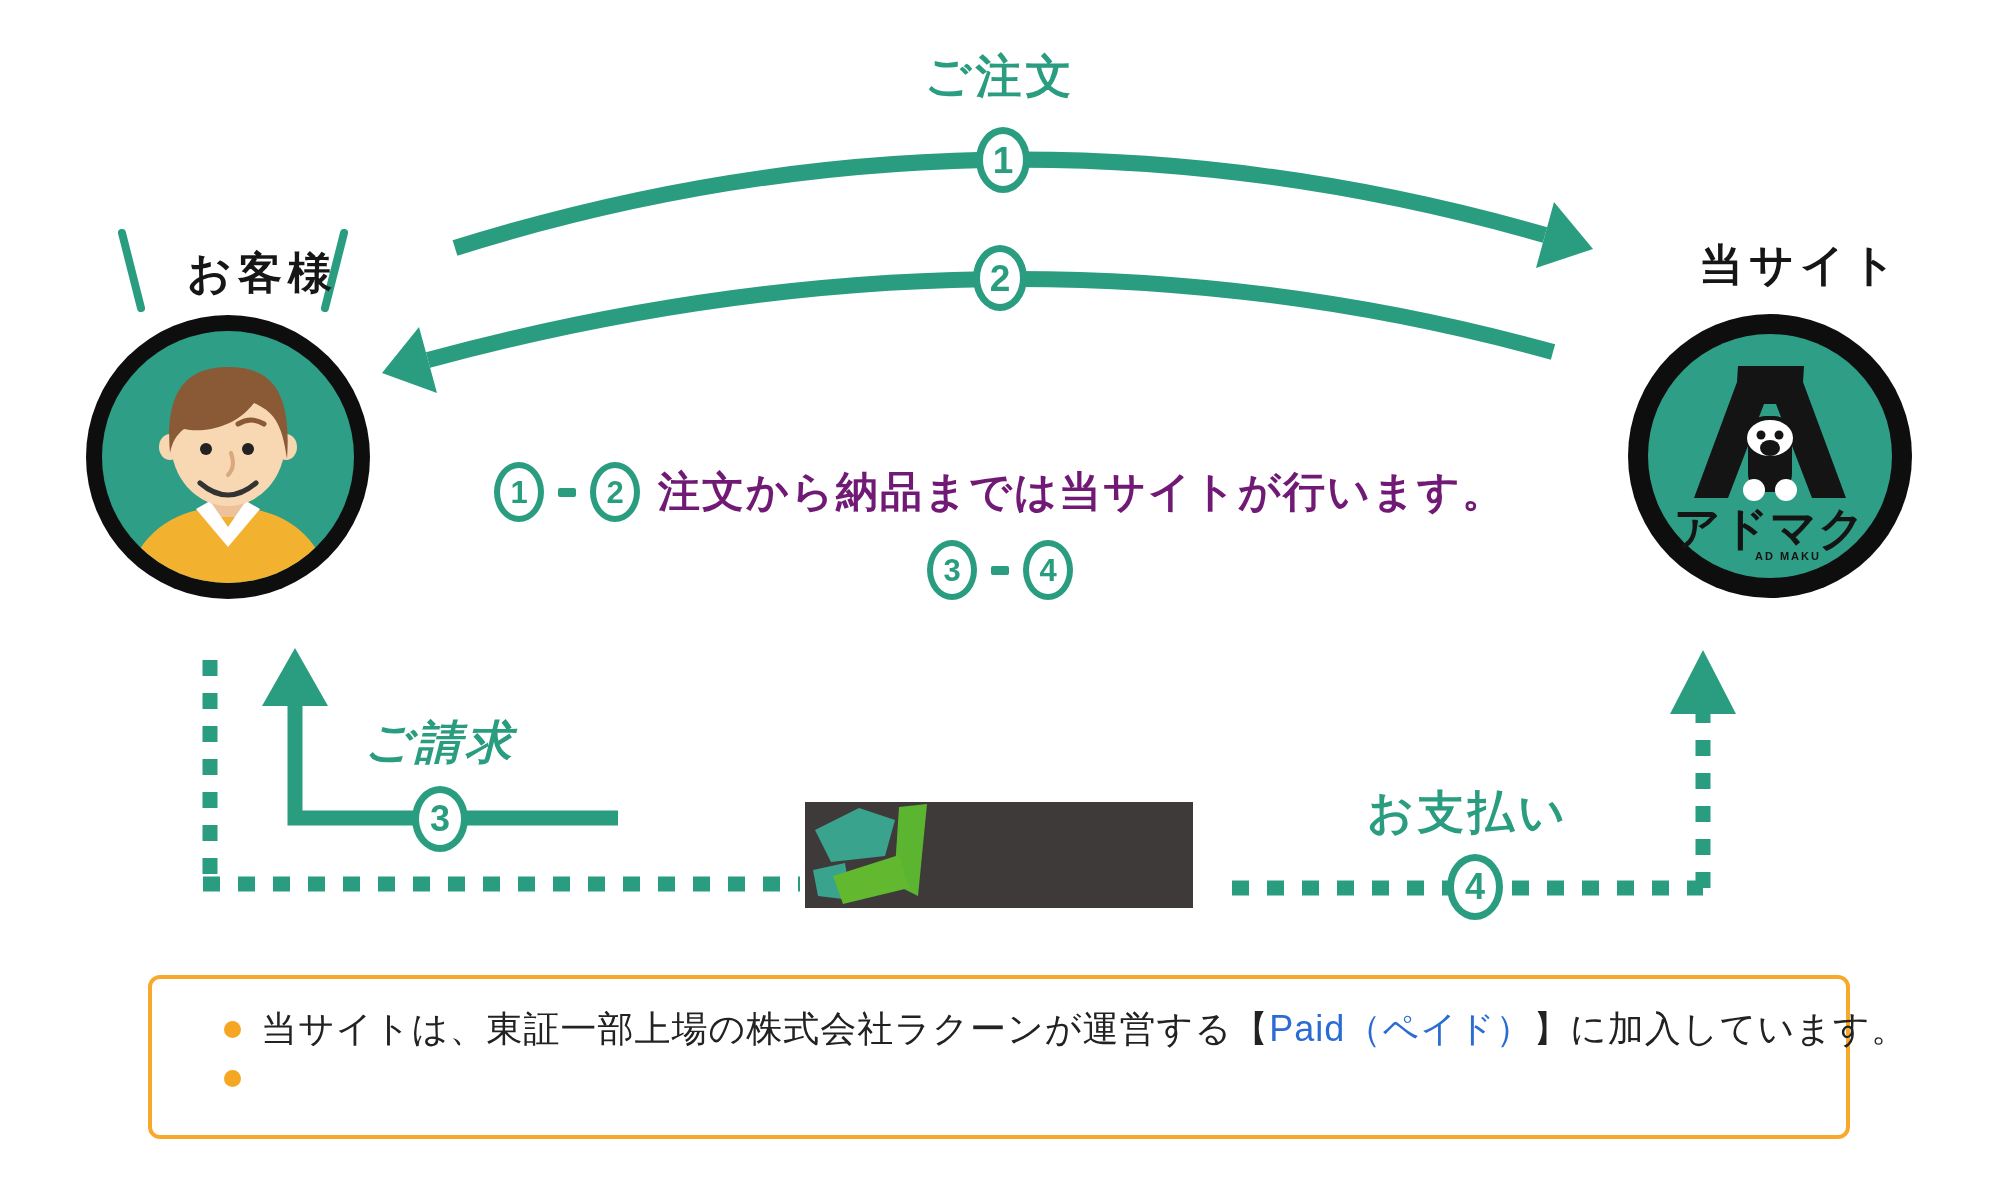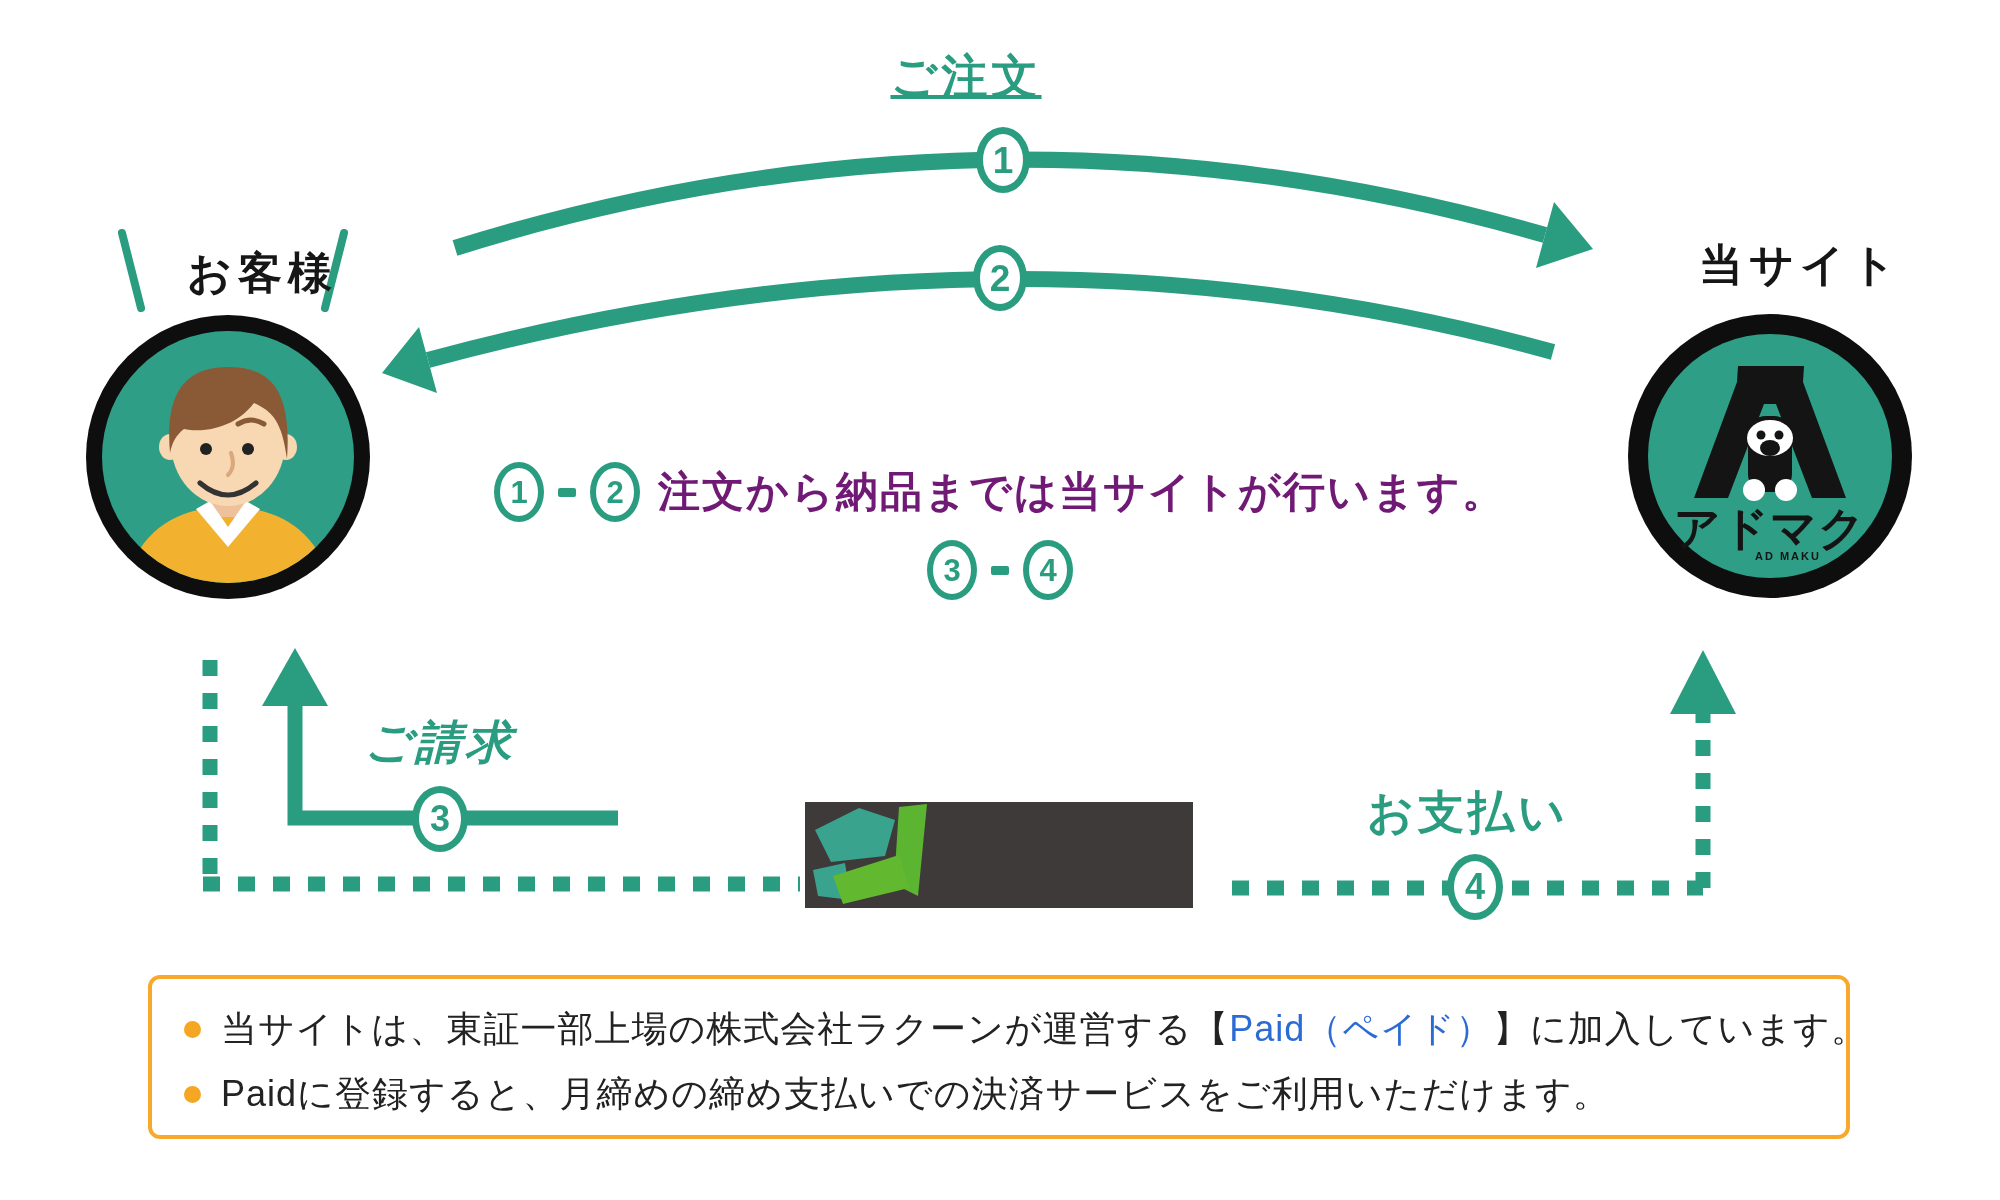--- a/index.html
+++ b/index.html
@@ -22,21 +22,21 @@
   .note-circle {
     box-sizing:border-box; width:50px; height:60px; border:6px solid #2a9d80; border-radius:50%;
     color:#2a9d80; font-weight:bold; font-size:31px; background:#fff;
     display:flex; align-items:center; justify-content:center; line-height:1;
   }
   .note-dash { width:18px; height:9px; background:#2a9d80; border-radius:2px; margin:0 4px; }
   .note-text { font-size:42px; font-weight:bold; color:#701a75; letter-spacing:2px; margin-left:8px; }
   .infobox {
     position:absolute; left:148px; top:975px; width:1702px; height:164px;
     box-sizing:border-box; border:4px solid #f8a92c; border-radius:12px; background:#fff;
-    padding:26px 32px; z-index:3;
+    padding:26px 72px; z-index:3;
   }
   .info-row { display:flex; align-items:center; gap:20px; margin-bottom:16px; }
   .info-dot { width:17px; height:17px; border-radius:50%; background:#f5a623; flex:0 0 auto; }
   .info-text { font-size:36px; color:#222222; letter-spacing:1px; white-space:nowrap; }
   .info-link { color:#2b6bd4; }
   .paidbox {
     position:absolute; left:805px; top:802px; width:388px; height:106px;
     background:#3e3a39; z-index:3;
   }
   svg { display:block; }
@@ -61,21 +61,21 @@
     <polygon points="295,648 262,706 328,706" fill="#2a9d80"></polygon>
 
     <path d="M 210 660 L 210 884" fill="none" stroke="#2a9d80" stroke-width="15" stroke-dasharray="16 17"></path>
     <path d="M 203 884 L 800 884" fill="none" stroke="#2a9d80" stroke-width="15" stroke-dasharray="17 18"></path>
 
     <path d="M 1232 888 L 1703 888" fill="none" stroke="#2a9d80" stroke-width="15" stroke-dasharray="17 18"></path>
     <path d="M 1703 888 L 1703 712" fill="none" stroke="#2a9d80" stroke-width="15" stroke-dasharray="16 17"></path>
     <polygon points="1703,650 1670,714 1736,714" fill="#2a9d80"></polygon>
   </svg>
 
-  <div class="abs glabel" style="left:816px; top:46px; width:300px; font-size:46px; z-index:3;text-decoration:underline;">ご注文</div>
+  <div class="abs glabel" style="left:850px; top:46px; width:300px; font-size:46px; z-index:3;">ご注文</div>
   <div class="numcircle" style="left:976px; top:127px; width:54px; height:66px; font-size:37px;">1</div>
   <div class="numcircle" style="left:973px; top:245px; width:54px; height:66px; font-size:37px;">2</div>
 
   <div class="abs blabel" style="left:128px; top:244px; width:210px; font-size:44px; z-index:3;">お客様</div>
   <svg class="abs" style="left:84px; top:313px; z-index:2;" width="288" height="288" viewBox="0 0 288 288">
     <circle cx="144" cy="144" r="142" fill="#0e0e0e"></circle>
     <clipPath id="avclip">
         <circle cx="144" cy="144" r="126"></circle>
       </clipPath>
     <circle cx="144" cy="144" r="126" fill="#2f9e86"></circle>
@@ -143,17 +143,16 @@
     </svg>
   </div>
 
   <div class="infobox">
     <div class="info-row">
       <span class="info-dot"></span>
       <span class="info-text"><span>当サイトは、東証一部上場の株式会社ラクーンが運営する【</span><span class="info-link">Paid（ペイド）</span><span>】に加入しています。</span></span>
     </div>
     <div class="info-row">
       <span class="info-dot"></span>
-      <span class="info-text">Paidに登録すると、月締めの締め支払いでの決済サービスをご利用いただけます。</span>
     </div>
   </div>
 
 </div>
 
 </body></html>

